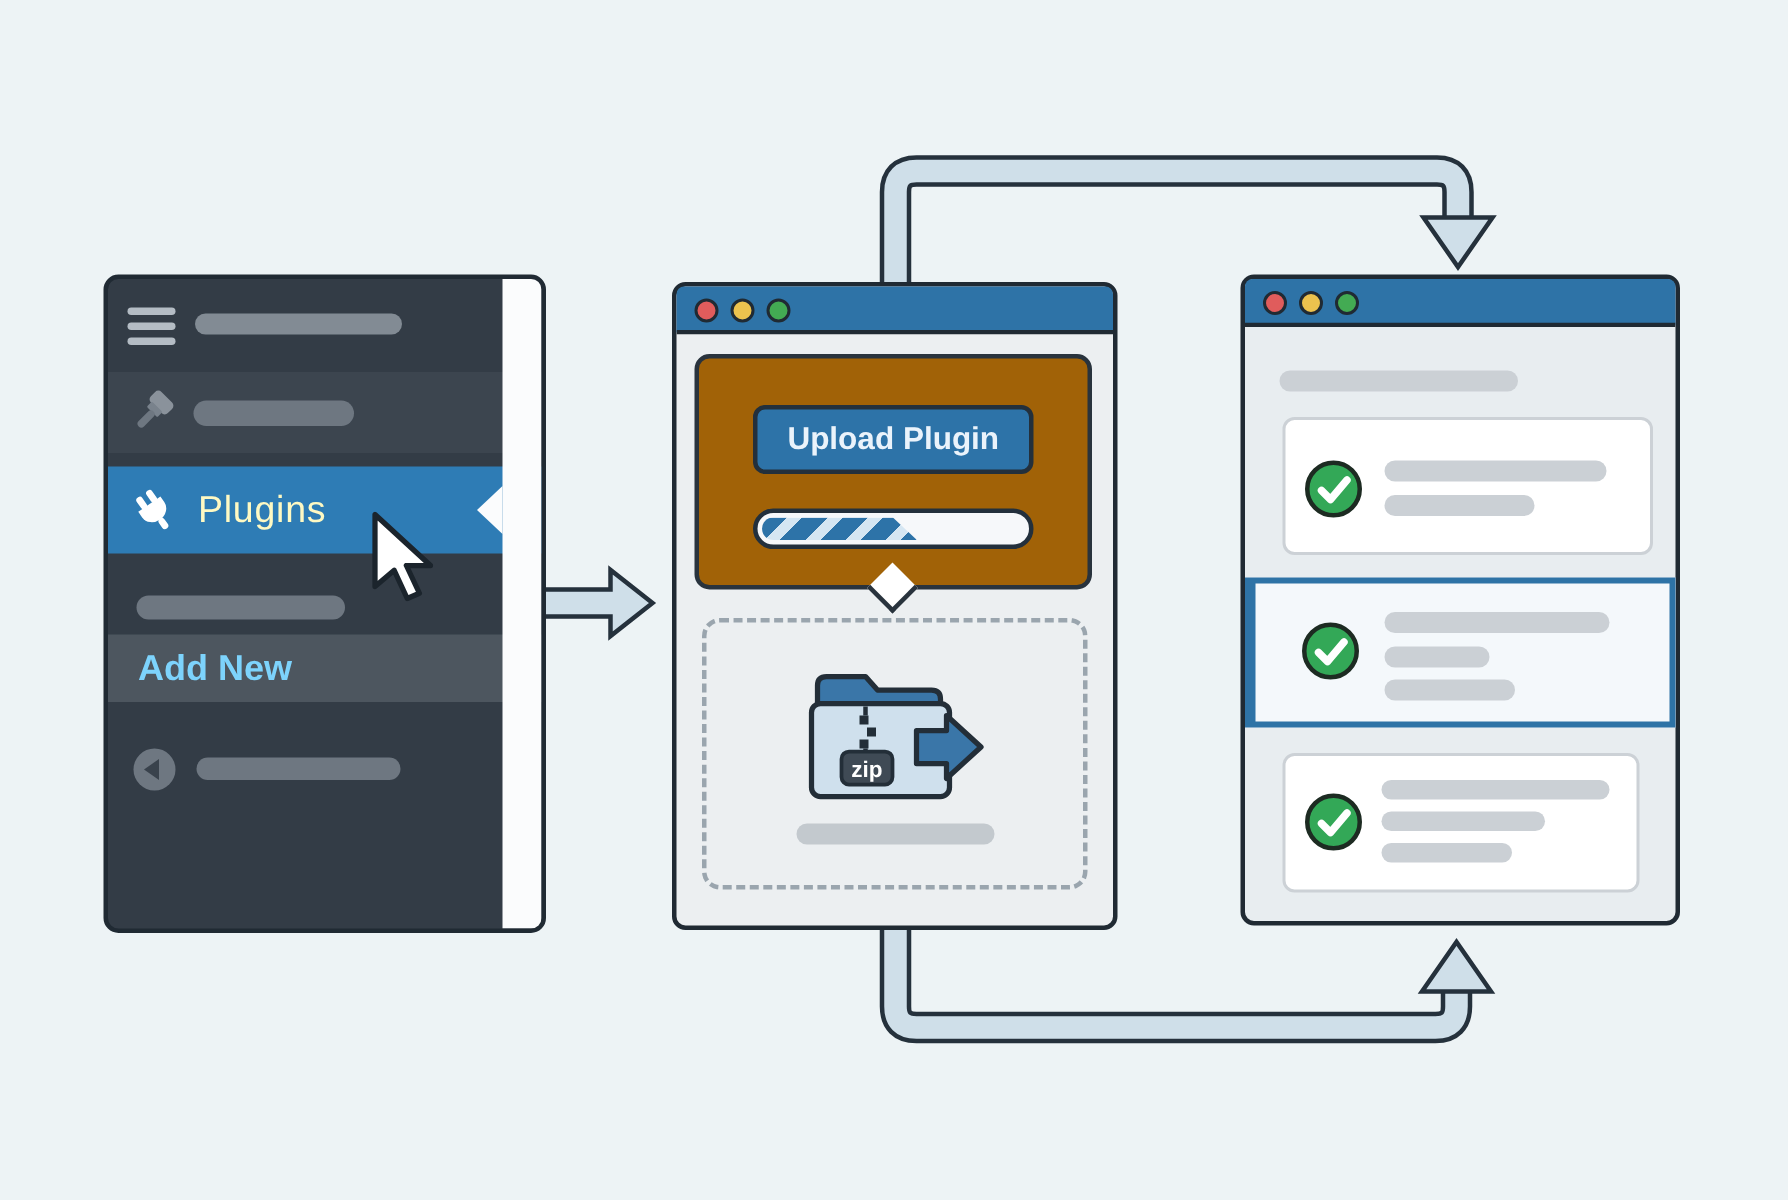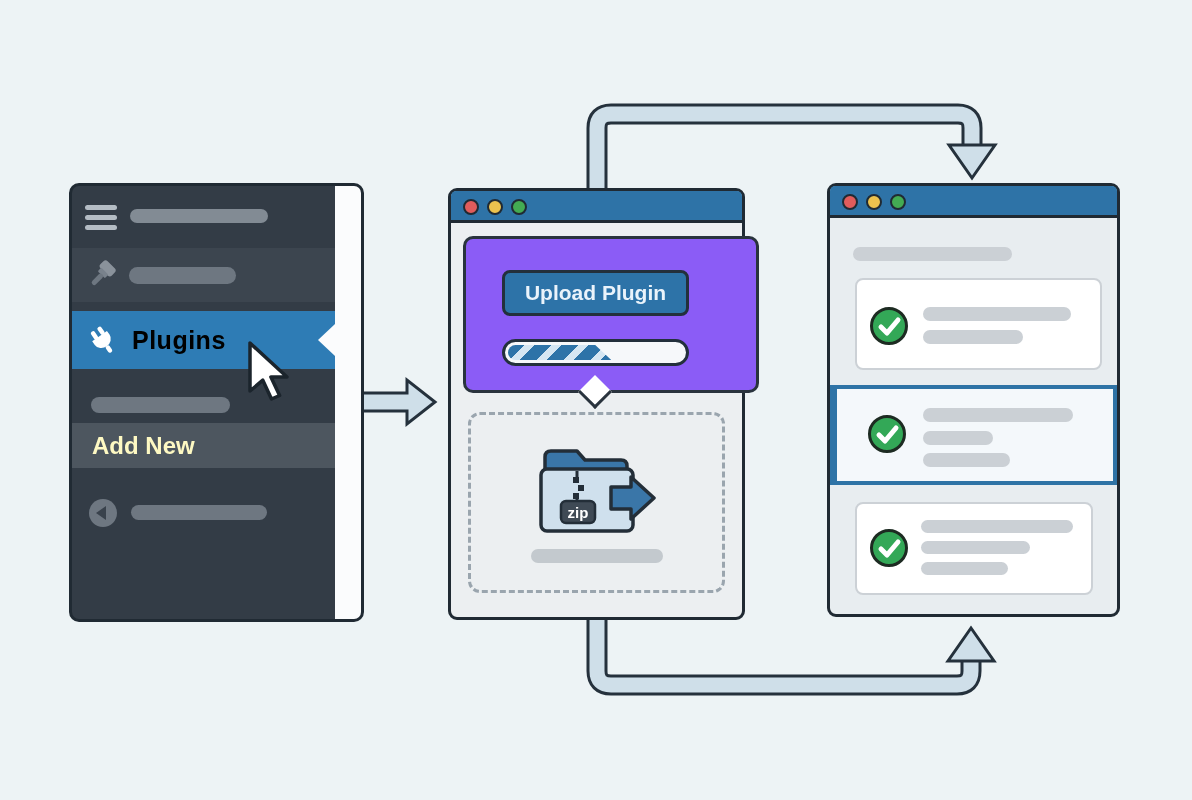--- a/index.html
+++ b/index.html
@@ -19,43 +19,43 @@
   .hamburger{position:absolute;left:13px;top:19px;width:32px;height:26px;cursor:pointer;}
   .hamburger i{display:block;width:32px;height:5px;border-radius:3px;background:#b4bcc4;margin-bottom:5px;}
   .pill{position:absolute;border-radius:99px;background:#6e7781;}
   .pill-top{left:58px;top:23px;width:138px;height:14px;background:#828b94;}
   .sb-band{position:absolute;left:0;width:100%;background:#3c454f;}
   .band-appearance{top:62px;height:54px;}
   .band-appearance .pill{left:57px;top:19px;width:107px;height:17px;}
   .brush-icon{position:absolute;left:12px;top:11px;}
   .row-plugins{position:absolute;left:0;top:125px;width:100%;height:58px;background:#2e7cb5;}
   .plug-icon{position:absolute;left:13px;top:14px;}
-  .plugins-label{position:absolute;left:60px;top:0;line-height:58px;color:#000000;font-size:25px;font-weight:bold;letter-spacing:.5px;}
+  .plugins-label{position:absolute;left:60px;top:0;line-height:58px;color:#fef9c3;font-size:25px;font-weight:normal;letter-spacing:.5px;}
   .sb-pill-mid{left:19px;top:211px;width:139px;height:16px;}
   .band-addnew{top:237px;height:45px;background:#4d565f;}
-  .addnew-label{position:absolute;left:20px;top:0;line-height:45px;color:#fef9c3;font-size:24px;font-weight:bold;}
+  .addnew-label{position:absolute;left:20px;top:0;line-height:45px;color:#7dd3fc;font-size:24px;font-weight:bold;}
   .collapse-circle{position:absolute;left:17px;top:313px;width:28px;height:28px;border-radius:50%;background:#6e7781;}
   .collapse-circle .tri{position:absolute;left:7px;top:7px;width:0;height:0;
     border-top:7px solid transparent;border-bottom:7px solid transparent;border-right:10px solid #39424c;}
   .sb-pill-bottom{left:59px;top:319px;width:136px;height:15px;}
   .sb-notch{position:absolute;right:26px;top:138px;width:0;height:0;
     border-top:16px solid transparent;border-bottom:16px solid transparent;border-right:17px solid #fbfcfd;}
 
   
   .window{position:absolute;border:3px solid #202a33;border-radius:9px;z-index:2;}
   .titlebar{position:absolute;left:0;right:0;top:0;height:32px;background:#2e73a7;
     border-bottom:3px solid #202a33;border-radius:5px 5px 0 0;}
   .dot{position:absolute;top:8px;width:16px;height:16px;border-radius:50%;border:2.5px solid #202a33;cursor:pointer;}
   .dot.red{left:12px;background:#e05c5c;}
   .dot.yellow{left:36px;background:#ecc24e;}
   .dot.green{left:60px;background:#43ab53;}
 
   
   .win-upload{left:448px;top:188px;width:297px;height:432px;background:#eceff1;}
-  .bubble{position:absolute;left:12px;top:45px;width:296px;height:157px;background:#8b5cf6;
+  .bubble{position:absolute;left:12px;top:45px;width:265px;height:157px;background:#a16207;
     border:3px solid #29333d;border-radius:10px;z-index:2;}
   .bubble-tail{position:absolute;left:132px;top:189px;width:24px;height:24px;background:#fff;
     border-right:3px solid #29333d;border-bottom:3px solid #29333d;transform:rotate(45deg);z-index:3;}
   .btn-upload{position:absolute;left:36px;top:31px;width:187px;height:46px;background:#2d73a8;
     border:3px solid #23303c;border-radius:8px;color:#eaf3fb;font-size:21px;font-weight:bold;cursor:pointer;}
   .progress{position:absolute;left:36px;top:100px;width:187px;height:27px;background:#f6f8fa;
     border:3px solid #23303c;border-radius:14px;padding:3px;overflow:hidden;}
   .progress-fill{height:100%;width:59%;border-radius:8px 0 0 8px;
     background:repeating-linear-gradient(135deg,#2d73a8 0 12px,#d5e6f2 12px 19px);
     clip-path:polygon(0 0,calc(100% - 16px) 0,100% 100%,0 100%);}

